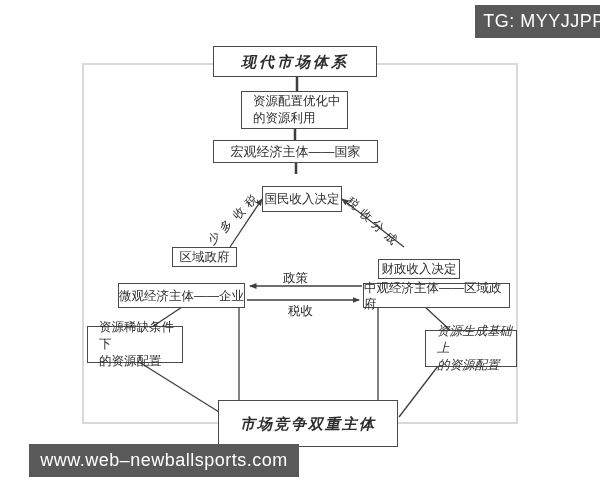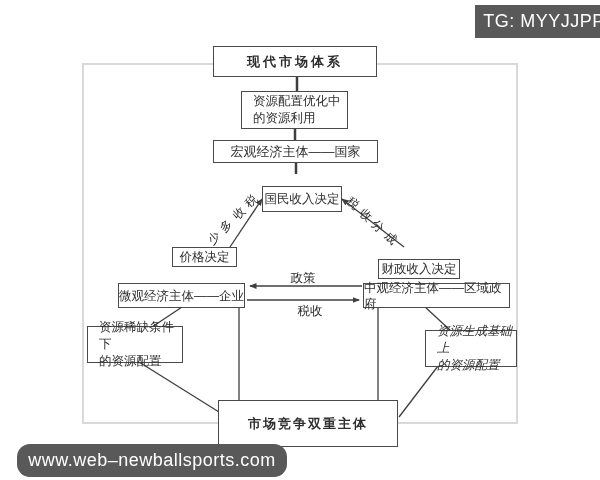--- a/index.html
+++ b/index.html
@@ -17,42 +17,42 @@
   svg.connectors{position:absolute;left:0;top:0;}
   svg.connectors line{stroke:var(--line,#3f3f3f);}
   svg.connectors .arrowhead{fill:var(--line,#3f3f3f);}
   .node{
     position:absolute;box-sizing:border-box;background:#fff;
     border:1.5px solid var(--box-border,#4a4a4a);
     display:flex;align-items:center;justify-content:center;
     font-size:12.5px;line-height:16px;white-space:pre-line;
     color:var(--ink,#2e2e2e);
   }
-  .node.title{font-size:13px;font-weight:bold;letter-spacing:3px;}
+  .node.title{font-size:15px;font-weight:bold;letter-spacing:3px;font-style:italic;}
   .node.left-text{justify-content:flex-start;padding-left:11px;line-height:17px;}
   .edge-label{
-    position:absolute;font-size:12.5px;text-align:center;
+    position:absolute;font-size:12.5px;
     color:var(--ink,#2e2e2e);
   }
   .diag{position:absolute;font-size:12px;}
   .diag .ch{
     position:absolute;width:14px;height:14px;line-height:14px;text-align:center;
     display:block;
   }
   .diag.rot-left .ch{transform:rotate(-42deg);}
   .diag.rot-right .ch{transform:rotate(42deg);}
   .wm{
     position:absolute;background:var(--watermark-bg,#595959);
     color:var(--watermark-text,#fff);
     display:flex;align-items:center;justify-content:center;
     letter-spacing:0.5px;
     margin-left:13px;
   }
   .wm.badge{left:462px;top:5px;width:138px;height:33px;font-size:18px;}
-  .wm.site{left:4px;top:444px;width:270px;height:33px;font-size:18px;border-radius:13px;}
+  .wm.site{left:16px;top:444px;width:270px;height:33px;font-size:18px;}
 </style>
 </head>
 <body>
 
 <div class="frame"></div>
 
 <svg class="connectors" width="600" height="480">
   <defs>
     <marker id="arr" markerWidth="9" markerHeight="8" refX="6.5" refY="3" orient="auto" markerUnits="userSpaceOnUse">
       <path class="arrowhead" d="M0,0 L7.5,3 L0,6 Z"></path>
@@ -80,21 +80,21 @@
 
 <div class="node title" style="left:213px;top:46px;width:164px;height:31px;">现代市场体系</div>
 
 <div class="node left-text" style="left:241px;top:91px;width:107px;height:38px;">资源配置优化中
 的资源利用</div>
 
 <div class="node" style="left:213px;top:140px;width:165px;height:23px;font-size:13px;">宏观经济主体——国家</div>
 
 <div class="node" style="left:262px;top:186px;width:80px;height:26px;">国民收入决定</div>
 
-<div class="node" style="left:172px;top:247px;width:65px;height:20px;">价格决定</div>
+<div class="node" style="left:172px;top:247px;width:65px;height:20px;">区域政府</div>
 
 <div class="node" style="left:378px;top:259px;width:82px;height:20px;">财政收入决定</div>
 
 <div class="node" style="left:118px;top:283px;width:127px;height:25px;">微观经济主体——企业</div>
 
 <div class="node" style="left:363px;top:283px;width:147px;height:25px;">中观经济主体——区域政府</div>
 
 <div class="node left-text" style="left:87px;top:326px;width:96px;height:37px;">资源稀缺条件下
 的资源配置</div>
 

